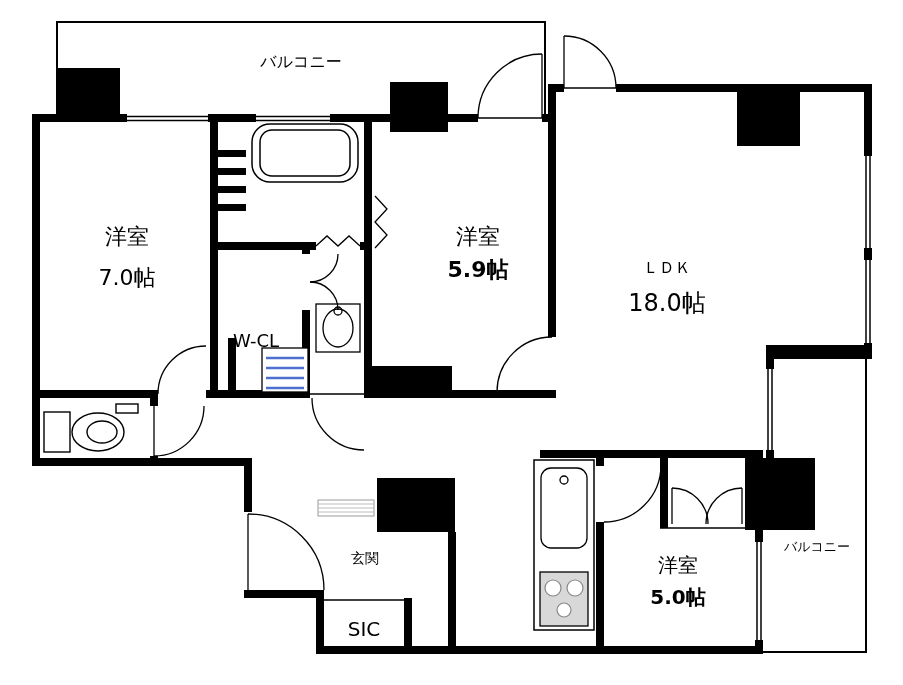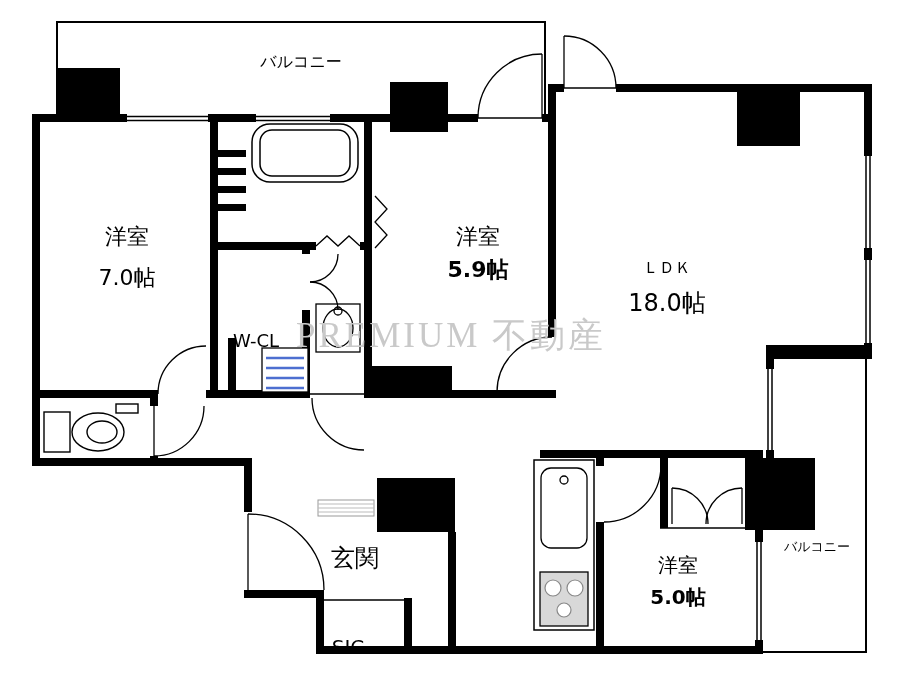--- a/index.html
+++ b/index.html
@@ -11,21 +11,21 @@
   .label{
     position:absolute;transform:translate(-50%,-50%);
     color:#000;white-space:nowrap;font-weight:500;line-height:1;text-align:center;
   }
   .lbl-room{font-size:22px;}
   .lbl-ldk{font-size:16px;font-family:Liberation Serif, serif;}
   .lbl-ldk-size{font-size:24px;}
   .lbl-balcony-top{font-size:16px;}
   .lbl-balcony-right{font-size:13px;}
   .lbl-wcl{font-size:18px;}
-  .lbl-genkan{font-size:24px;}
+  .lbl-genkan{font-size:14px;margin-left:10px;}
   .lbl-sic{font-size:20px;}
   .lbl-room-s{font-size:20px;}
   .watermark{
     position:absolute;left:296px;top:312px;
     font-family:"Liberation Serif","DejaVu Serif",serif;
     font-size:35px;color:#c9c9c9;letter-spacing:3px;white-space:nowrap;
     pointer-events:none;
   }
 </style>
 </head>
@@ -202,36 +202,35 @@
     <circle cx="564" cy="610" r="7" fill="#fff" stroke="#888" stroke-width="1.2"></circle>
   </g>
   <g stroke="#bbbbbb" stroke-width="1">
     <rect x="318" y="500" width="56" height="16" fill="none" stroke="#999999"></rect>
     <line x1="318" y1="504" x2="374" y2="504"></line>
     <line x1="318" y1="508" x2="374" y2="508"></line>
     <line x1="318" y1="512" x2="374" y2="512"></line>
   </g>
 </svg>
 
-<div class="watermark">PREMIUM 不動産</div>
 
 <div class="label lbl-balcony-top" style="left:301px;top:62px;">バルコニー</div>
 
 <div class="label lbl-room" style="left:127px;top:237px;">洋室</div>
 <div class="label lbl-room" style="left:127px;top:278px;">7.0帖</div>
 
 <div class="label lbl-wcl" style="left:256px;top:309px;margin-top:32px;">W-CL</div>
 
 <div class="label lbl-room" style="left:478px;top:237px;">洋室</div>
 <div class="label lbl-room" style="left:478px;top:270px;font-weight:bold;">5.9帖</div>
 
 <div class="label lbl-ldk" style="left:667px;top:268px;">ＬＤＫ</div>
 <div class="label lbl-ldk-size" style="left:667px;top:303px;">18.0帖</div>
 
 <div class="label lbl-genkan" style="left:355px;top:558px;">玄関</div>
-<div class="label lbl-sic" style="left:348px;top:629px;margin-top:18px;">SIC</div>
+<div class="label lbl-sic" style="left:364px;top:629px;">SIC</div>
 
 <div class="label lbl-room-s" style="left:678px;top:565px;">洋室</div>
 <div class="label lbl-room-s" style="left:678px;top:597px;font-weight:bold;">5.0帖</div>
 
 <div class="label lbl-balcony-right" style="left:817px;top:546px;">バルコニー</div>
 
 </div>
 
 </body></html>

